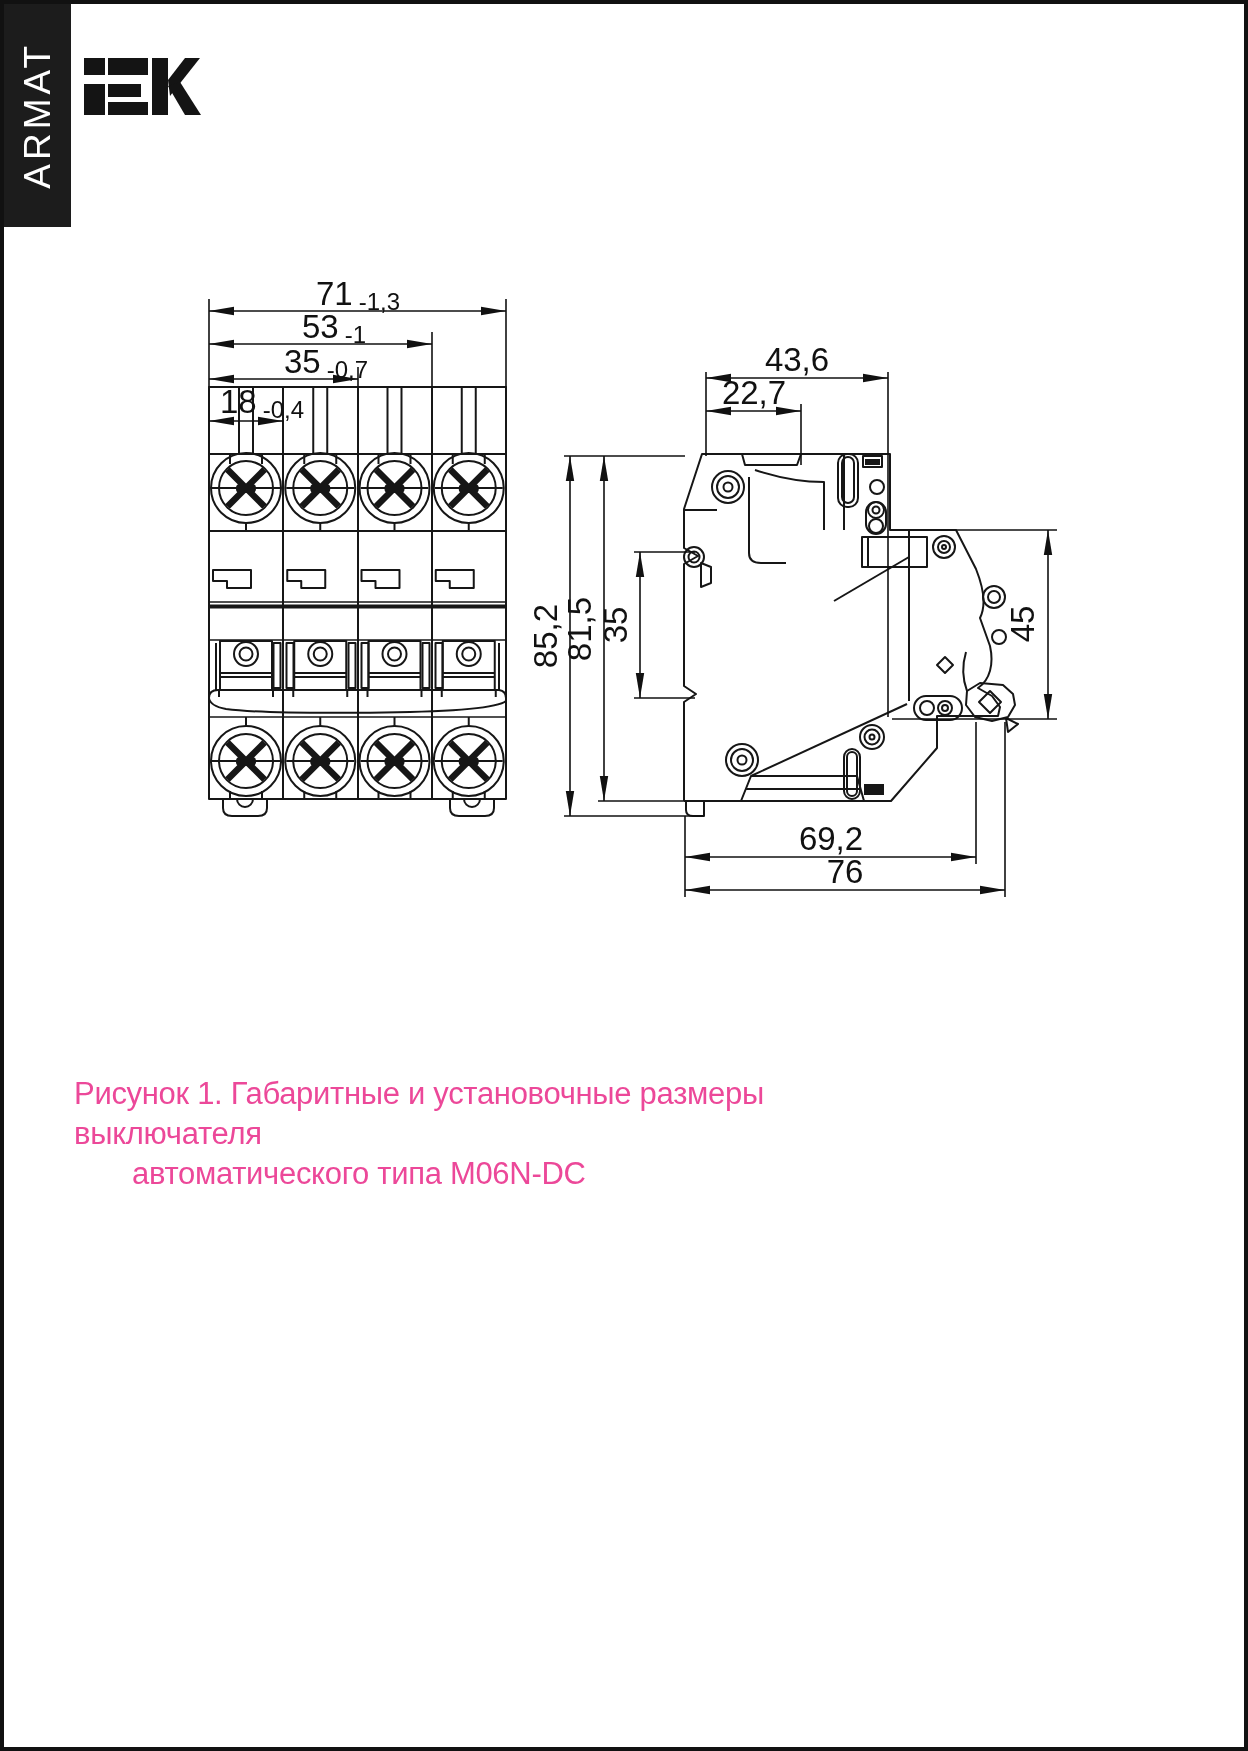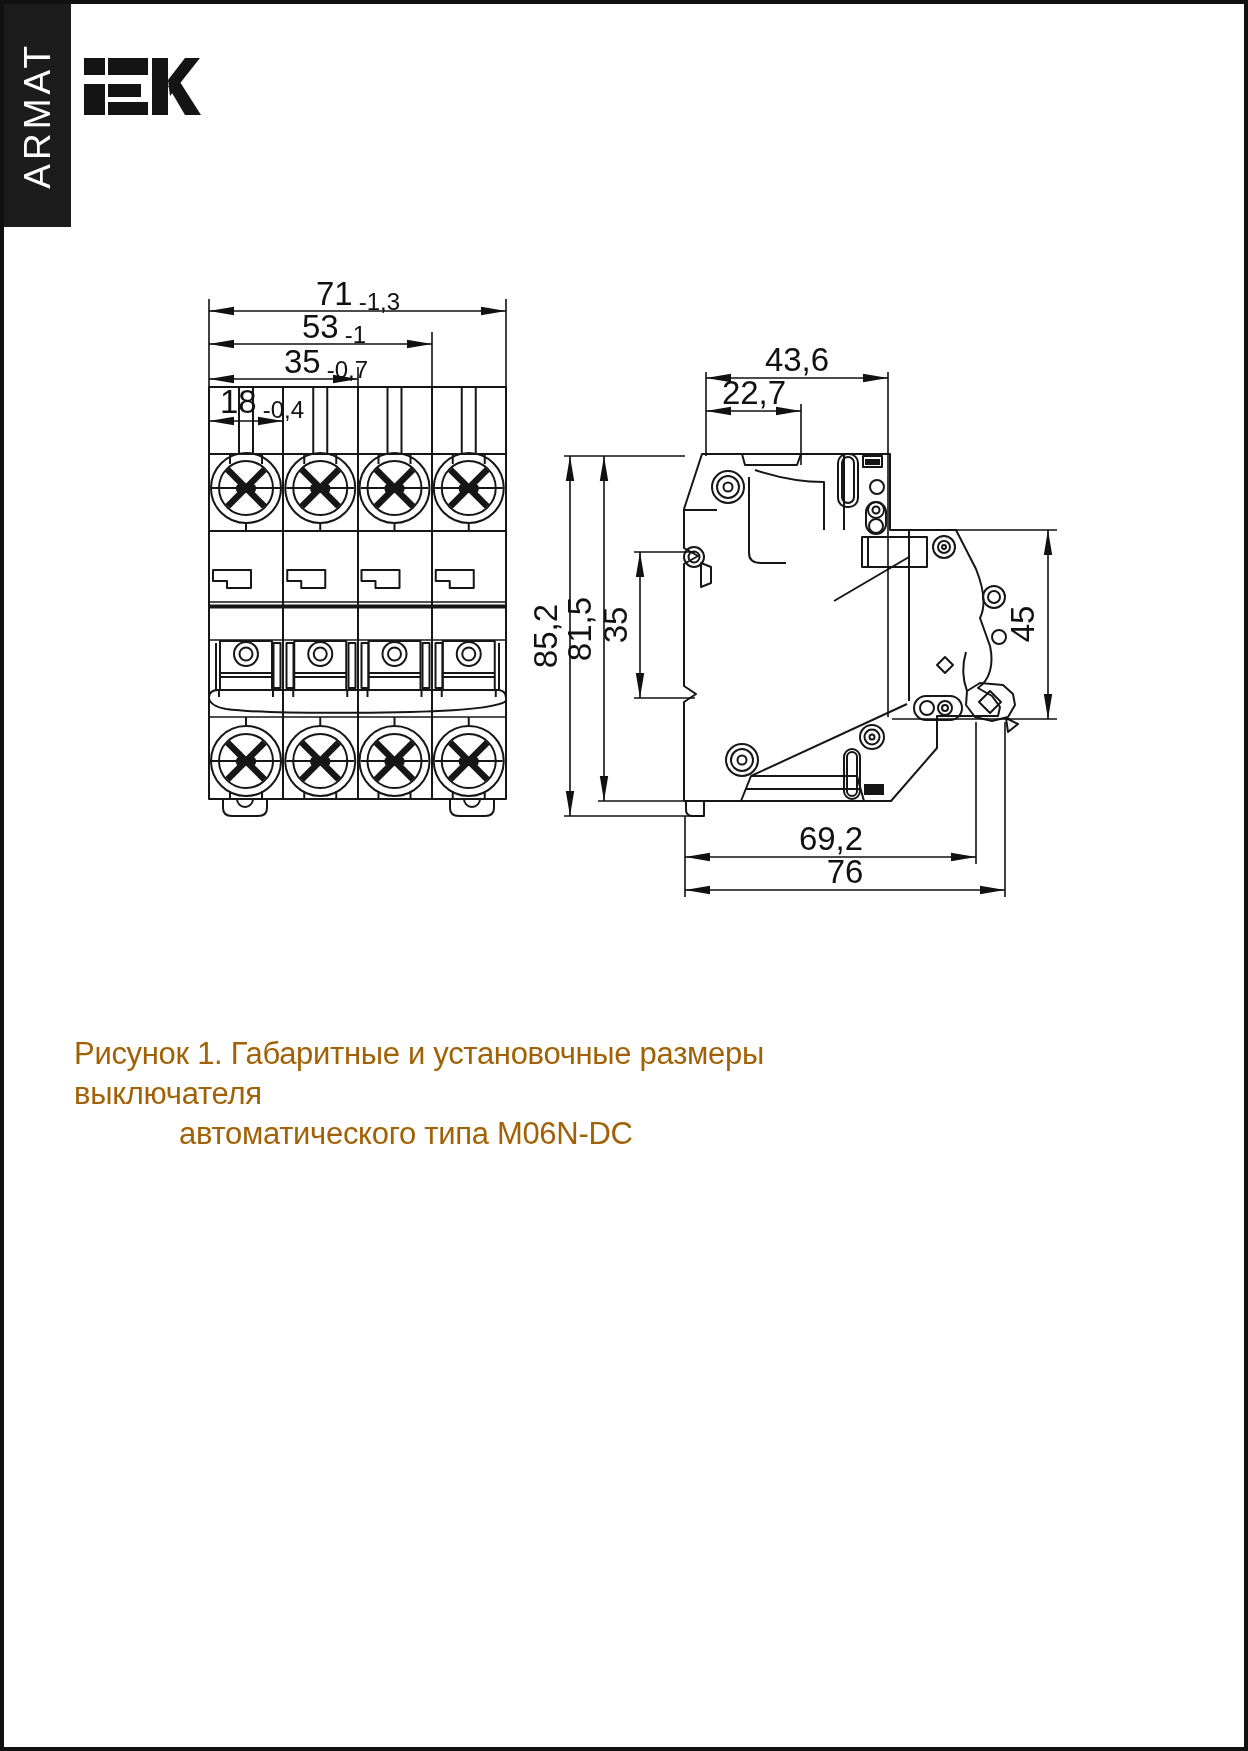--- a/index.html
+++ b/index.html
@@ -27,28 +27,28 @@
     letter-spacing:4px;
     font-family:"Liberation Sans", sans-serif;
   }
   .logo{
     position:absolute;left:80px;top:54px;
   }
   .drawing{
     position:absolute;left:0;top:0;
   }
   .caption{
-    position:absolute;left:70px;top:1030px;
+    position:absolute;left:70px;top:1070px;
     width:800px;
     font-size:31px;
     line-height:40px;
-    color:#a16207;
+    color:#ec4899;
     letter-spacing:-0.3px;
   }
-  .caption .line2{margin-left:105px;}
+  .caption .line2{margin-left:58px;}
   svg text{font-family:"Liberation Sans", sans-serif;}
 </style>
 </head>
 <body>
 
 <div class="page">
 
   <div class="banner">
     <span>ARMAT</span>
   </div>

